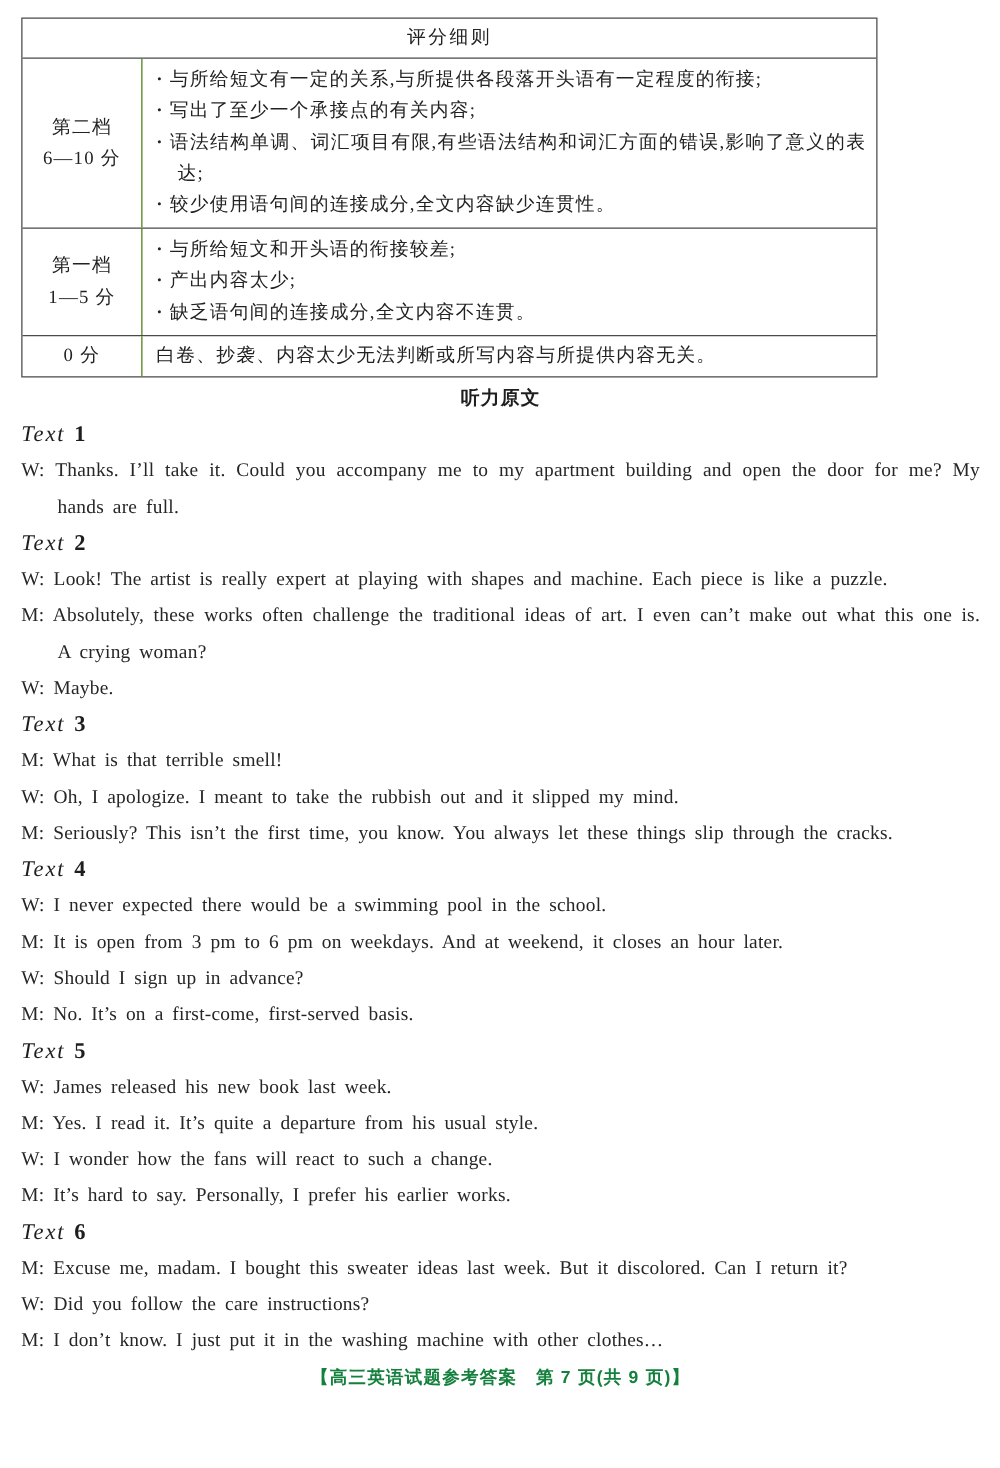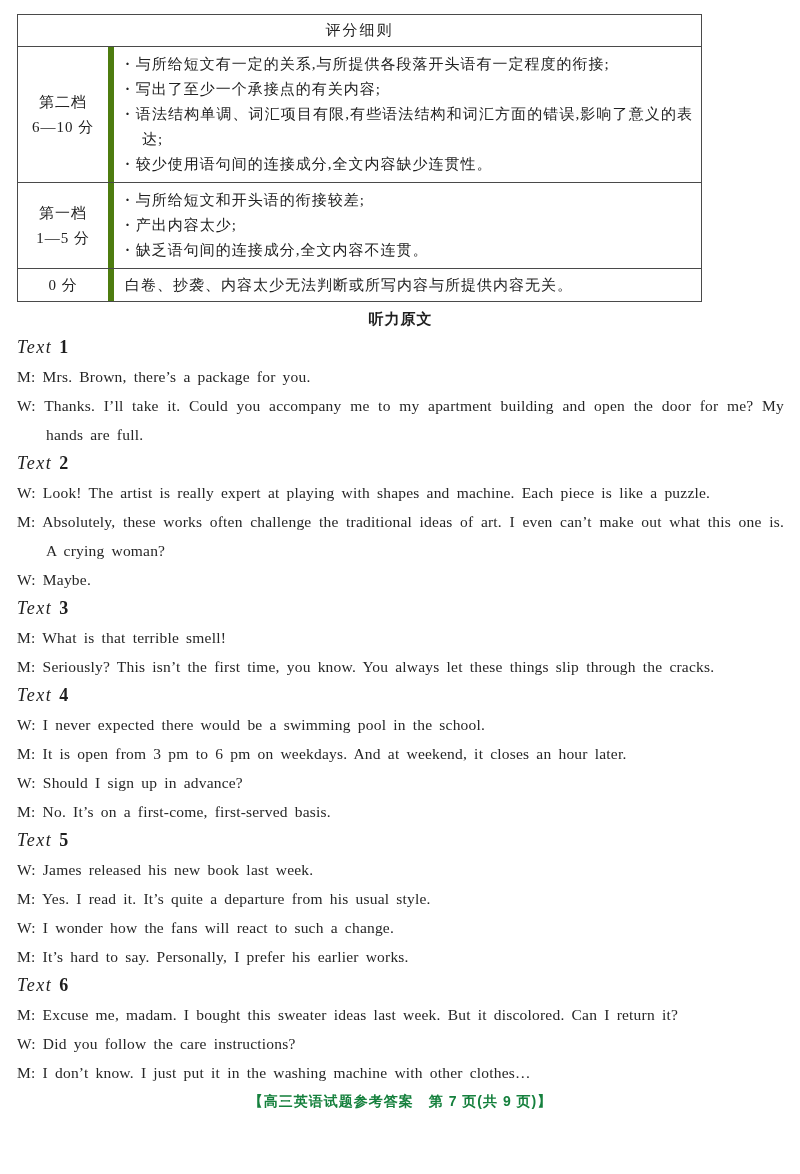--- a/index.html
+++ b/index.html
@@ -29,21 +29,21 @@
     letter-spacing: 2px;
   }
   .rubric-row { display: flex; border-bottom: 1px solid #4a4a4a; }
   .rubric-row.last { border-bottom: none; }
   .level-cell {
     flex: 0 0 96px; width: 96px;
     display: flex; flex-direction: column;
     justify-content: center; align-items: center;
     text-align: center;
     line-height: 25px;
-    border-right: 6px solid #4d7c0f;
+    border-right: 1px solid #4d7c0f;
     padding: 2px 2px;
   }
   .criteria-cell { flex: 1 1 auto; padding: 5px 8px 5px 11px; }
   ul.criteria { margin: 0; padding: 0; list-style: none; }
   ul.criteria li {
     line-height: 25px;
     padding-left: 17px;
     text-indent: -17px;
     text-align: justify;
   }
@@ -132,38 +132,38 @@
       </div>
     </div>
   </div>
 
   <div class="transcript-heading">听力原文</div>
 
   <div>
     <div class="text-heading">
       <span class="text-label">Text</span><span class="text-num">1</span>
     </div>
-    <p class="dialogue-line">M: Mrs. Brown, there’s a package for you.</p>
     <p class="dialogue-line">W: Thanks. I’ll take it. Could you accompany me to my apartment building and open the door for me? My hands are full.</p>
   </div>
 
   <div>
     <div class="text-heading">
       <span class="text-label">Text</span><span class="text-num">2</span>
     </div>
     <p class="dialogue-line">W: Look! The artist is really expert at playing with shapes and machine. Each piece is like a puzzle.</p>
     <p class="dialogue-line">M: Absolutely, these works often challenge the traditional ideas of art. I even can’t make out what this one is. A crying woman?</p>
     <p class="dialogue-line">W: Maybe.</p>
   </div>
 
   <div>
     <div class="text-heading">
       <span class="text-label">Text</span><span class="text-num">3</span>
     </div>
     <p class="dialogue-line">M: What is that terrible smell!</p>
+    <p class="dialogue-line">W: Oh, I apologize. I meant to take the rubbish out and it slipped my mind.</p>
     <p class="dialogue-line">M: Seriously? This isn’t the first time, you know. You always let these things slip through the cracks.</p>
   </div>
 
   <div>
     <div class="text-heading">
       <span class="text-label">Text</span><span class="text-num">4</span>
     </div>
     <p class="dialogue-line">W: I never expected there would be a swimming pool in the school.</p>
     <p class="dialogue-line">M: It is open from 3 pm to 6 pm on weekdays. And at weekend, it closes an hour later.</p>
     <p class="dialogue-line">W: Should I sign up in advance?</p>

